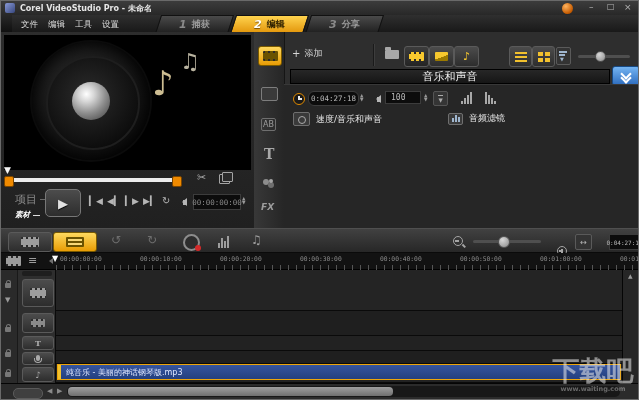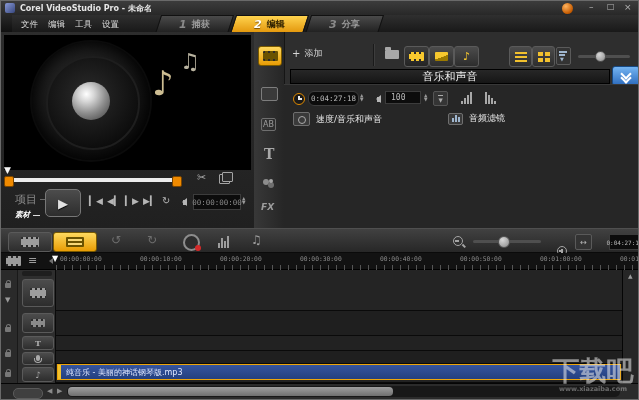--- a/index.html
+++ b/index.html
@@ -354,17 +354,17 @@
         <div class="b" style="left:1px;top:1px;width:325px;height:9px;background:linear-gradient(#a0a0a0,#6f6f6f);border-radius:4px;"></div>
       </div>
     </div>
 
     <div class="b" style="left:621px;top:17px;width:18px;height:113px;background:#262626;border-left:1px solid #050505;box-sizing:border-box;">
       <span class="b" style="left:5px;top:2px;font-size:6px;color:#9a9a9a;">▲</span>
     </div>
 
     <div class="b wm" style="left:548px;top:104px;width:88px;">
       <div style="font-size:27px;">下载吧</div>
-      <div style="font-size:6.5px;color:rgba(235,235,235,.38);margin-top:2px;">www.xiazaiba.com</div>
+      <div style="font-size:6.5px;color:rgba(235,235,235,.38);margin-top:2px;">www.waiting.com</div>
     </div>
   </div>
 
 </div>
 
 </body></html>

